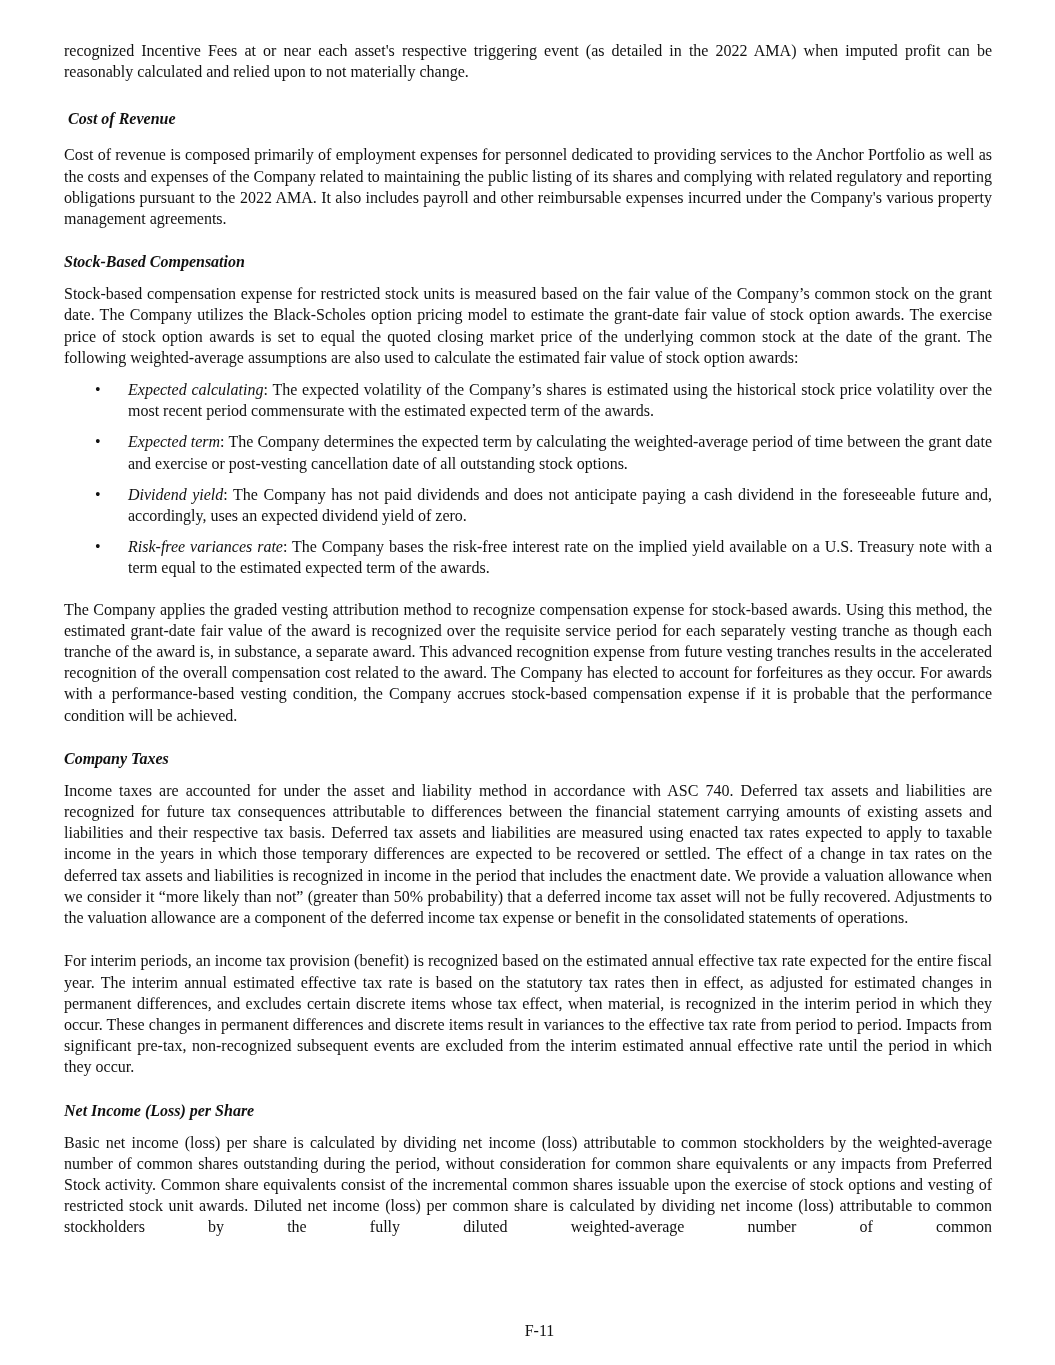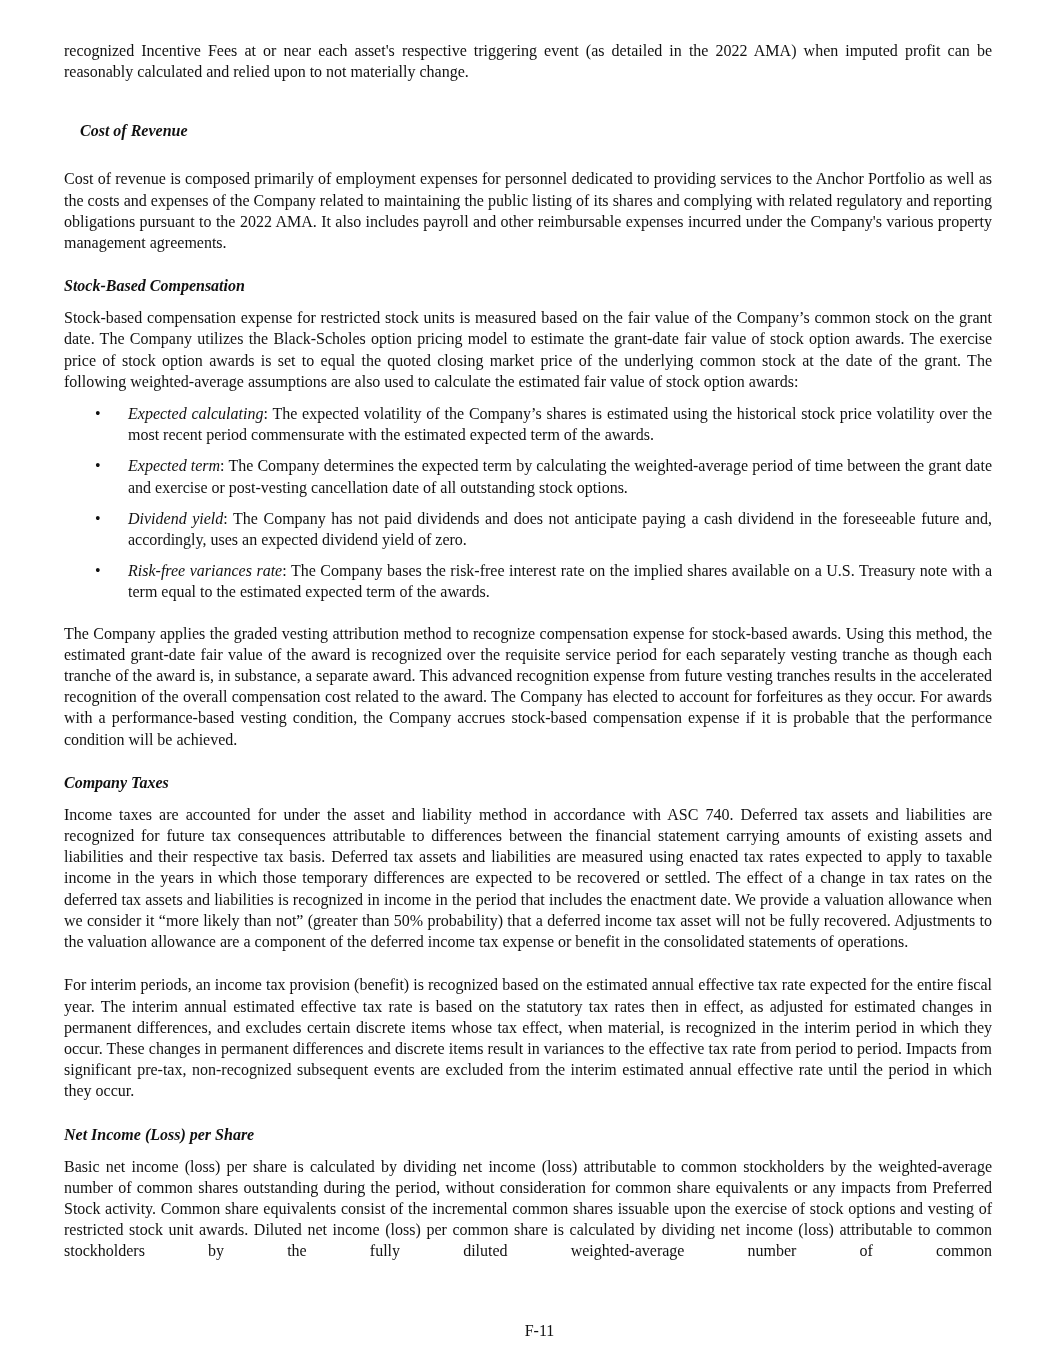--- a/index.html
+++ b/index.html
@@ -8,21 +8,21 @@
       font-family: "Liberation Serif", "DejaVu Serif", serif;
       color: #111111;
     }
     .page { position: absolute; left: 64px; top: 40px; width: 928px; }
     p {
       margin: 0; font-size: 16px; line-height: 21.2px; text-align: justify;
       text-align-last: left;
     }
     .gap-m { height: 11px; }
     .gap-l { height: 21px; }
-    .heading-italic { font-style: italic; font-size: 16px; line-height: 21px; margin: 16px; }
+    .heading-italic { font-style: italic; font-size: 16px; line-height: 21px; margin: 4px; }
     .heading-bold-italic { font-style: italic; font-weight: bold; font-size: 16px; line-height: 21px; margin: 0; }
     ul.bullets { list-style: none; margin: 0; padding: 0; }
     ul.bullets li { position: relative; padding-left: 64px; margin: 0; }
     ul.bullets li + li { margin-top: 10px; }
     .bullet-glyph { position: absolute; left: 31px; top: 0; font-size: 16px; line-height: 21.2px; }
     .term { font-style: italic; }
     .footer { position: absolute; left: 12px; width: 1055px; top: 1322px; text-align: center; font-size: 16px; }
   </style>
 </head>
 <body>
@@ -50,21 +50,21 @@
     <li>
       <span class="bullet-glyph">•</span>
       <p><span class="term">Expected term</span><span>: The Company determines the expected term by calculating the weighted-average period of time between the grant date and exercise or post-vesting cancellation date of all outstanding stock options.</span></p>
     </li>
     <li>
       <span class="bullet-glyph">•</span>
       <p><span class="term">Dividend yield</span><span>: The Company has not paid dividends and does not anticipate paying a cash dividend in the foreseeable future and, accordingly, uses an expected dividend yield of zero.</span></p>
     </li>
     <li>
       <span class="bullet-glyph">•</span>
-      <p><span class="term">Risk-free variances rate</span><span>: The Company bases the risk-free interest rate on the implied shares available on a U.S. Treasury note with a term equal to the estimated expected term of the awards.</span></p>
+      <p><span class="term">Risk-free variances rate</span><span>: The Company bases the risk-free interest rate on the implied yield available on a U.S. Treasury note with a term equal to the estimated expected term of the awards.</span></p>
     </li>
   </ul>
   <div class="gap-l" style="height:20px"></div>
 
   <p>The Company applies the graded vesting attribution method to recognize compensation expense for stock-based awards. Using this method, the estimated grant-date fair value of the award is recognized over the requisite service period for each separately vesting tranche as though each tranche of the award is, in substance, a separate award. This advanced recognition expense from future vesting tranches results in the accelerated recognition of the overall compensation cost related to the award. The Company has elected to account for forfeitures as they occur. For awards with a performance-based vesting condition, the Company accrues stock-based compensation expense if it is probable that the performance condition will be achieved.</p>
   <div class="gap-l" style="height:22px"></div>
 
   <h3 class="heading-bold-italic">Company Taxes</h3>
   <div class="gap-m"></div>
   <p>Income taxes are accounted for under the asset and liability method in accordance with ASC 740. Deferred tax assets and liabilities are recognized for future tax consequences attributable to differences between the financial statement carrying amounts of existing assets and liabilities and their respective tax basis. Deferred tax assets and liabilities are measured using enacted tax rates expected to apply to taxable income in the years in which those temporary differences are expected to be recovered or settled. The effect of a change in tax rates on the deferred tax assets and liabilities is recognized in income in the period that includes the enactment date. We provide a valuation allowance when we consider it “more likely than not” (greater than 50% probability) that a deferred income tax asset will not be fully recovered. Adjustments to the valuation allowance are a component of the deferred income tax expense or benefit in the consolidated statements of operations.</p>

